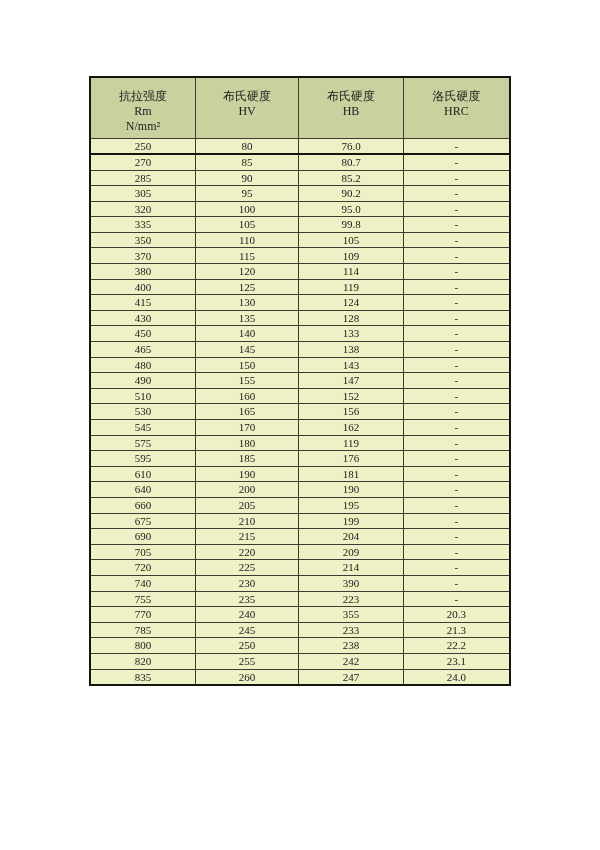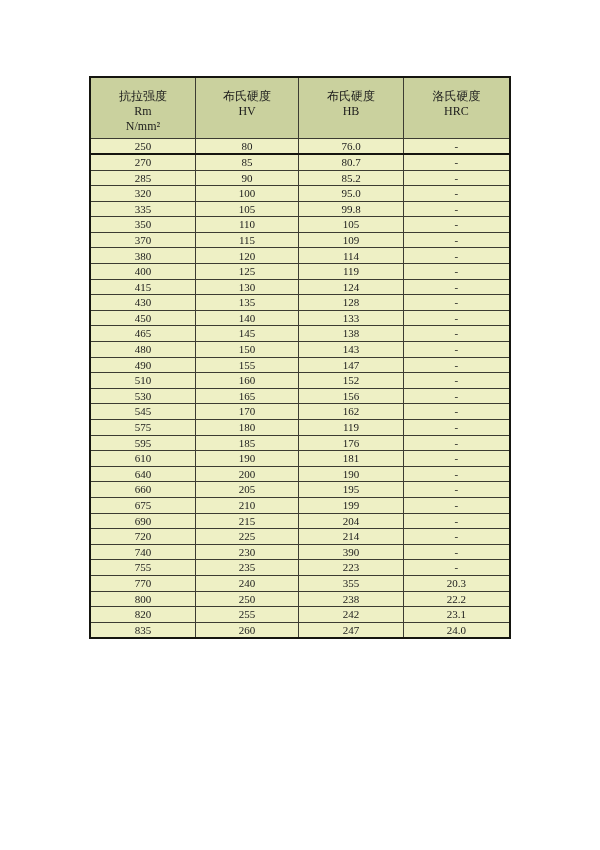--- a/index.html
+++ b/index.html
@@ -101,20 +101,26 @@
           <td>80.7</td>
           <td>-</td>
         </tr>
         <tr>
           <td>285</td>
           <td>90</td>
           <td>85.2</td>
           <td>-</td>
         </tr>
         <tr>
+          <td>305</td>
+          <td>95</td>
+          <td>90.2</td>
+          <td>-</td>
+        </tr>
+        <tr>
           <td>320</td>
           <td>100</td>
           <td>95.0</td>
           <td>-</td>
         </tr>
         <tr>
           <td>335</td>
           <td>105</td>
           <td>99.8</td>
           <td>-</td>
@@ -230,20 +236,26 @@
         <tr>
           <td>675</td>
           <td>210</td>
           <td>199</td>
           <td>-</td>
         </tr>
         <tr>
           <td>690</td>
           <td>215</td>
           <td>204</td>
+          <td>-</td>
+        </tr>
+        <tr>
+          <td>705</td>
+          <td>220</td>
+          <td>209</td>
           <td>-</td>
         </tr>
         <tr>
           <td>720</td>
           <td>225</td>
           <td>214</td>
           <td>-</td>
         </tr>
         <tr>
           <td>740</td>
@@ -255,20 +267,26 @@
           <td>755</td>
           <td>235</td>
           <td>223</td>
           <td>-</td>
         </tr>
         <tr>
           <td>770</td>
           <td>240</td>
           <td>355</td>
           <td>20.3</td>
+        </tr>
+        <tr>
+          <td>785</td>
+          <td>245</td>
+          <td>233</td>
+          <td>21.3</td>
         </tr>
         <tr>
           <td>800</td>
           <td>250</td>
           <td>238</td>
           <td>22.2</td>
         </tr>
         <tr>
           <td>820</td>
           <td>255</td>

